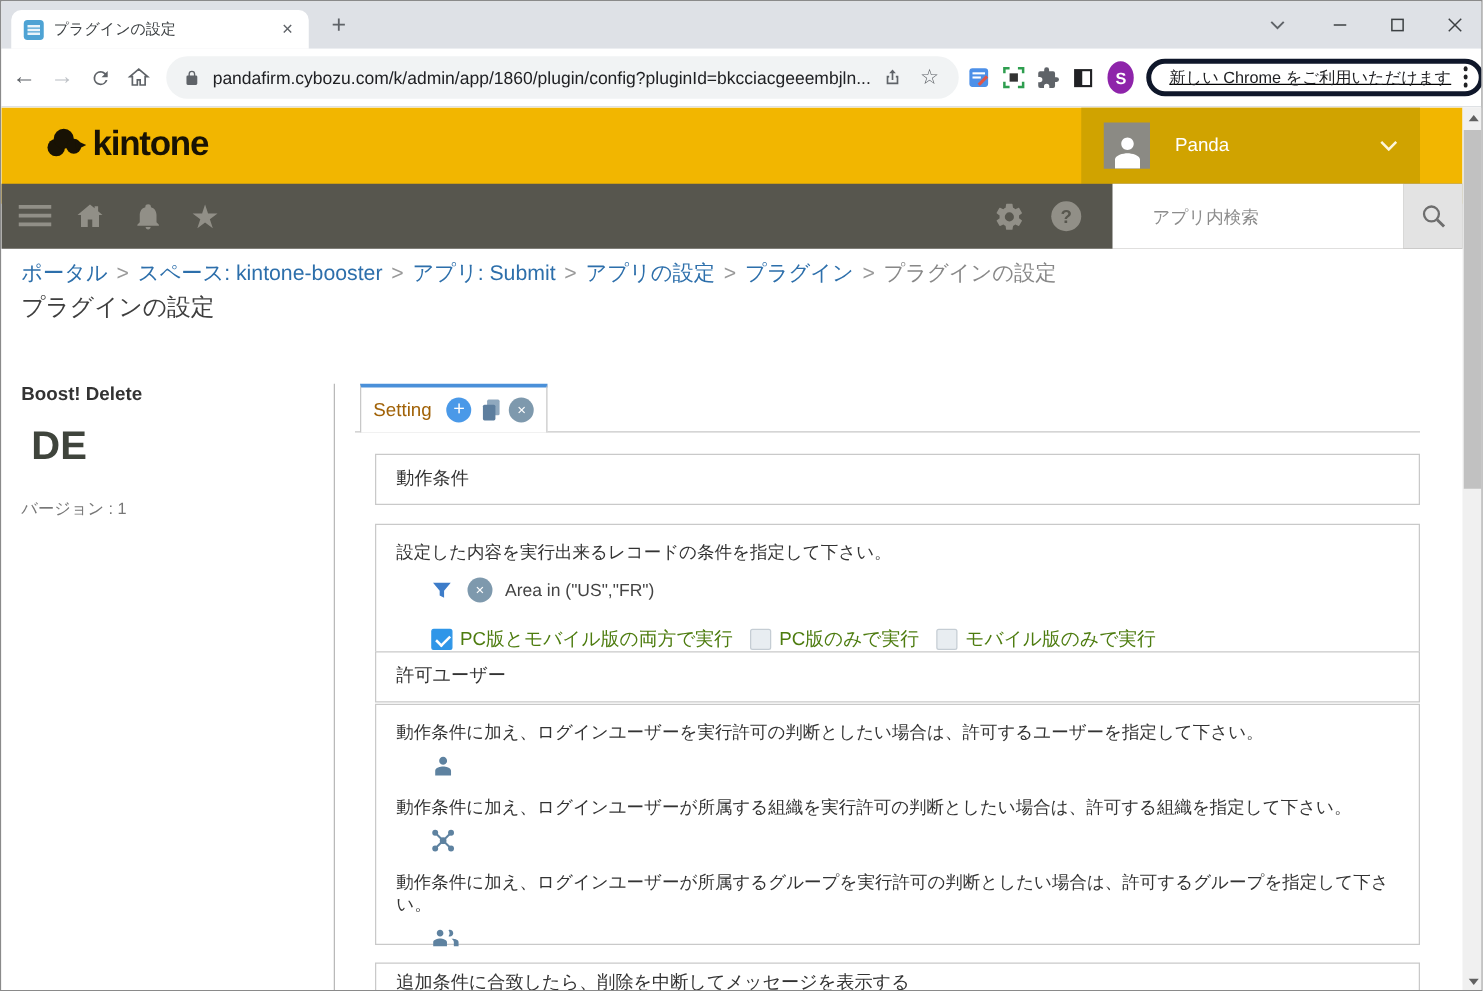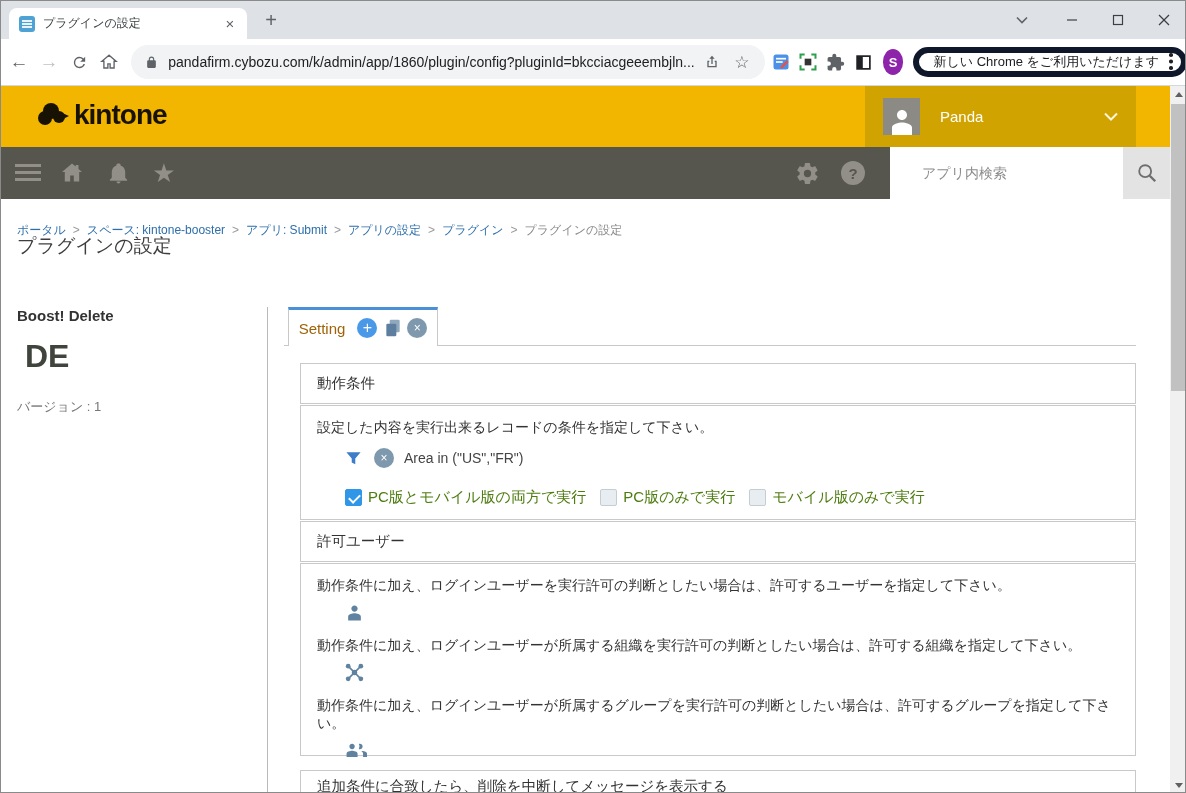--- a/index.html
+++ b/index.html
@@ -21,21 +21,21 @@
   
   .toolbar { position:absolute; left:0; top:38px; width:1186px; height:47px; background:#fff; border-bottom:1px solid #d4d7db; display:flex; align-items:center; }
   .navbtn { width:30px; height:30px; display:flex; align-items:center; justify-content:center; margin-left:6px; font-size:19px; color:#5f6368; }
   .navbtn.disabled { color:#bdc1c6; }
   .omnibox { margin-left:10px; width:648px; height:34px; border-radius:17px; background:#f1f3f4; display:flex; align-items:center; padding:0 10px 0 14px; }
   .omni-url { flex:1; font-size:14px; color:#202124; white-space:nowrap; overflow:hidden; margin-left:10px; }
   .omni-ic { width:26px; height:26px; display:flex; align-items:center; justify-content:center; margin-left:4px; color:#5f6368; }
   .star { font-size:17px; color:#5f6368; }
   .ext { width:28px; height:28px; display:flex; align-items:center; justify-content:center; margin-left:5px; }
   .avatar-s { width:26px; height:26px; border-radius:50%; background:#8e24aa; color:#fff; font-size:13px; font-weight:bold; display:flex; align-items:center; justify-content:center; margin-left:8px; }
-  .notice { margin-left:10px; height:30px; border:6px solid #0f172a; border-radius:15px; display:flex; align-items:center; padding:0 8px 0 14px; }
+  .notice { margin-left:10px; height:30px; border:4px solid #0f172a; border-radius:15px; display:flex; align-items:center; padding:0 8px 0 14px;text-decoration:underline; }
   .notice-txt { font-size:13px; color:#202124; white-space:nowrap; }
   .dots { width:4px; height:18px; margin-left:10px; position:relative; }
   .dots::before { content:""; position:absolute; left:0; top:0; width:3.5px; height:3.5px; border-radius:50%; background:#202124; box-shadow:0 6.5px 0 #202124, 0 13px 0 #202124; }
 
   
   .page { position:absolute; left:0; top:85px; width:1186px; height:708px; background:#fff; overflow:hidden; }
 
   .yellow { position:absolute; left:0; top:0; width:1169px; height:77px; background:#f2b600; }
   .logo { position:absolute; left:34px; top:13px; display:flex; align-items:center; }
   .logo-txt { font-size:28px; font-weight:bold; color:#181204; letter-spacing:-1px; margin-left:5px; }
@@ -48,21 +48,21 @@
   .hamb { width:26px; height:20px; margin-left:14px; position:relative; }
   .hamb::before { content:""; position:absolute; left:0; top:1px; width:26px; height:3px; background:#918f87; box-shadow:0 7px 0 #918f87, 0 14px 0 #918f87; }
   .nico { width:30px; height:30px; display:flex; align-items:center; justify-content:center; margin-left:16px; }
   .star-n { color:#918f87; font-size:26px; line-height:26px; }
   .nav-spacer { flex:1; }
   .qmark { width:24px; height:24px; border-radius:50%; background:#918f87; color:#57564e; font-weight:bold; font-size:15px; display:flex; align-items:center; justify-content:center; }
   .appsearch { width:233px; height:52px; background:#fff; border:none; outline:none; padding:0 32px; font-size:14px; color:#333; margin-left:22px; font-family:"Liberation Sans","DejaVu Sans",sans-serif; }
   .appsearch::placeholder { color:#8c8c8c; }
   .searchbtn { width:47px; height:52px; background:#e3e3e3; display:flex; align-items:center; justify-content:center; }
 
-  .breadcrumb { position:absolute; left:16px; top:136px; font-size:12px; color:#999; white-space:nowrap; }
+  .breadcrumb { position:absolute; left:16px; top:121px; font-size:17px; color:#999; white-space:nowrap; }
   .bc-link { color:#2d6fab; text-decoration:none; }
   .bc-sep { color:#999; margin:0 7px; }
   .bc-cur { color:#888; }
 
   .pagetitle { position:absolute; left:16px; top:147px; font-size:19px; color:#3e3e3e; font-weight:normal; }
 
   .side-name { position:absolute; left:16px; top:221px; font-size:15px; font-weight:bold; color:#333; }
   .side-abbrev { position:absolute; left:24px; top:252px; font-size:32px; font-weight:bold; color:#3f443c; }
   .side-ver { position:absolute; left:16px; top:312px; font-size:13px; color:#777; }
   .vdivider { position:absolute; left:266px; top:221px; width:1px; height:487px; background:#b9b9b9; }
@@ -265,21 +265,21 @@
     <svg width="20" height="20" viewBox="0 0 24 24" style="margin-left:6px;">
         <rect x="8" y="2" width="12" height="15" rx="1.5" fill="#8fa8be"></rect>
         <rect x="4" y="7" width="12" height="15" rx="1.5" fill="#5d7e9e"></rect>
       </svg>
     <div class="cbtn xgray">×</div>
   </div>
 
   <div class="secbox" style="top:277px; height:41px;">
     <div class="sec-title">動作条件</div>
   </div>
-  <div class="secbox" style="top:319px; height:115px;">
+  <div class="secbox" style="top:333px; height:115px;">
     <div class="sec-body">
       <div>設定した内容を実行出来るレコードの条件を指定して下さい。</div>
       <div class="filterrow row-indent">
         <svg width="17" height="17" viewBox="0 0 24 24">
             <path d="M2 3h20l-7.5 9v8l-5-2.5V12L2 3z" fill="#3d7cc9"></path>
           </svg>
         <div class="cxsmall">×</div>
         <span class="fexpr">Area in ("US","FR")</span>
       </div>
       <div class="checkrow row-indent">

